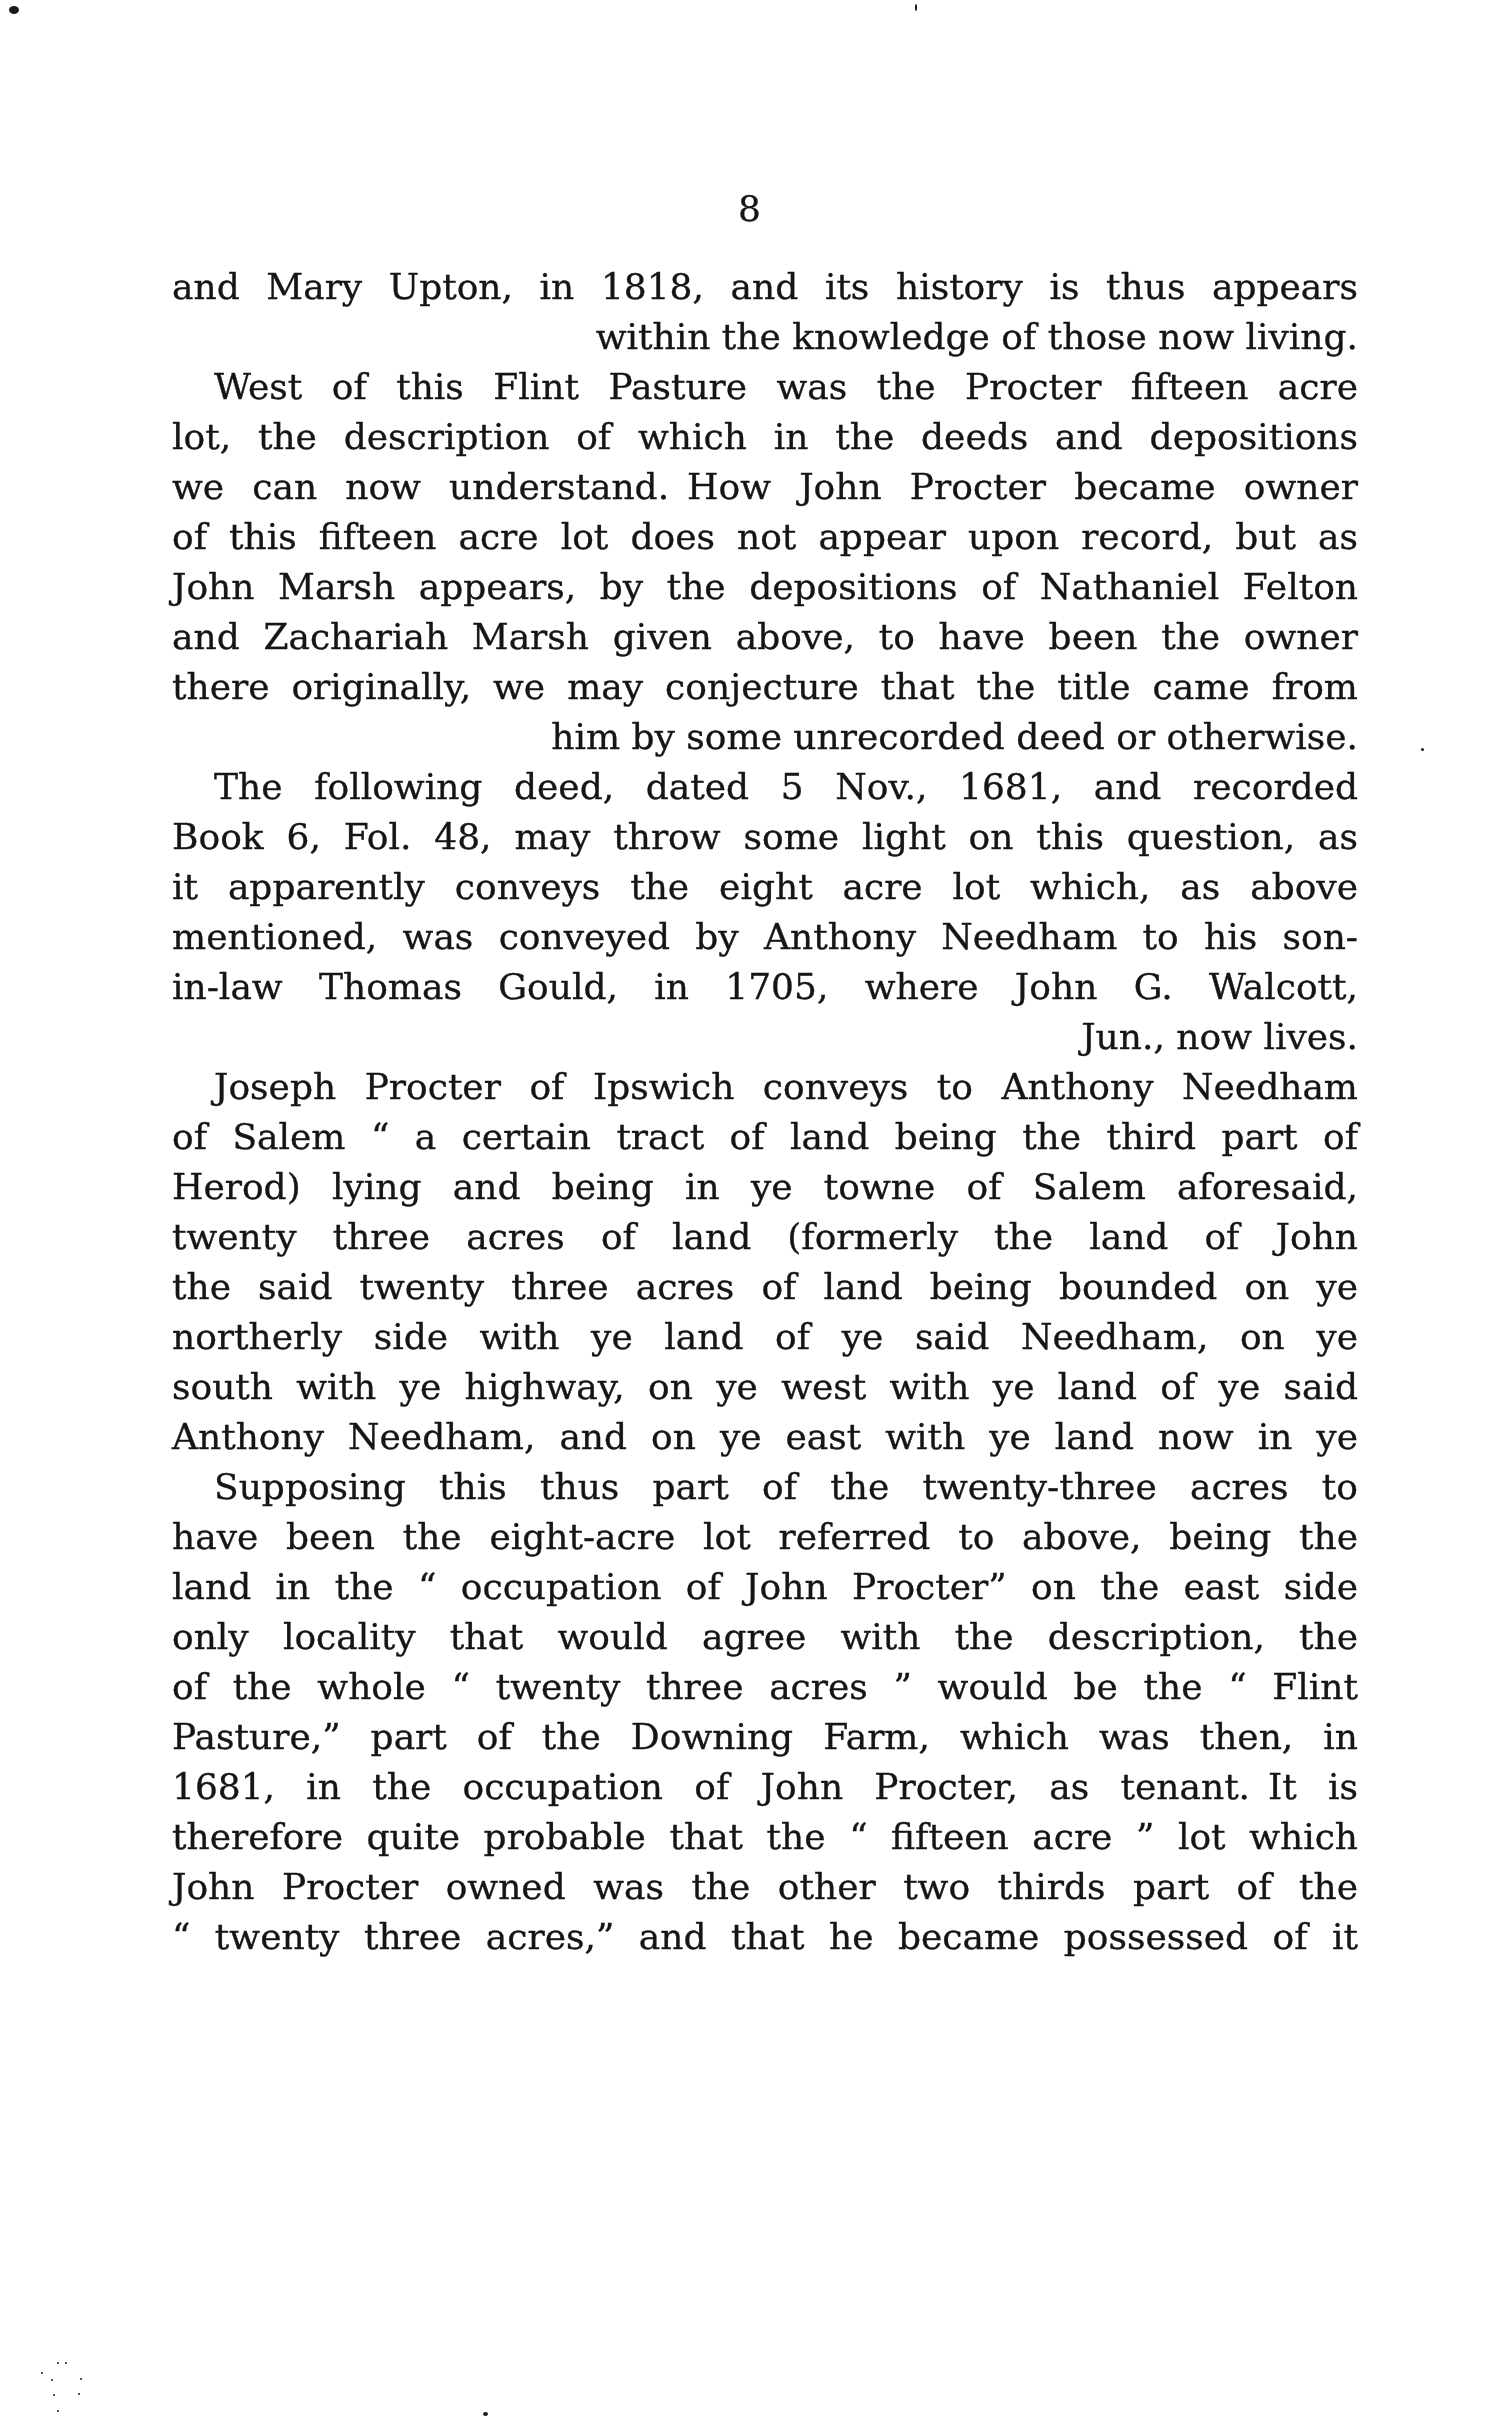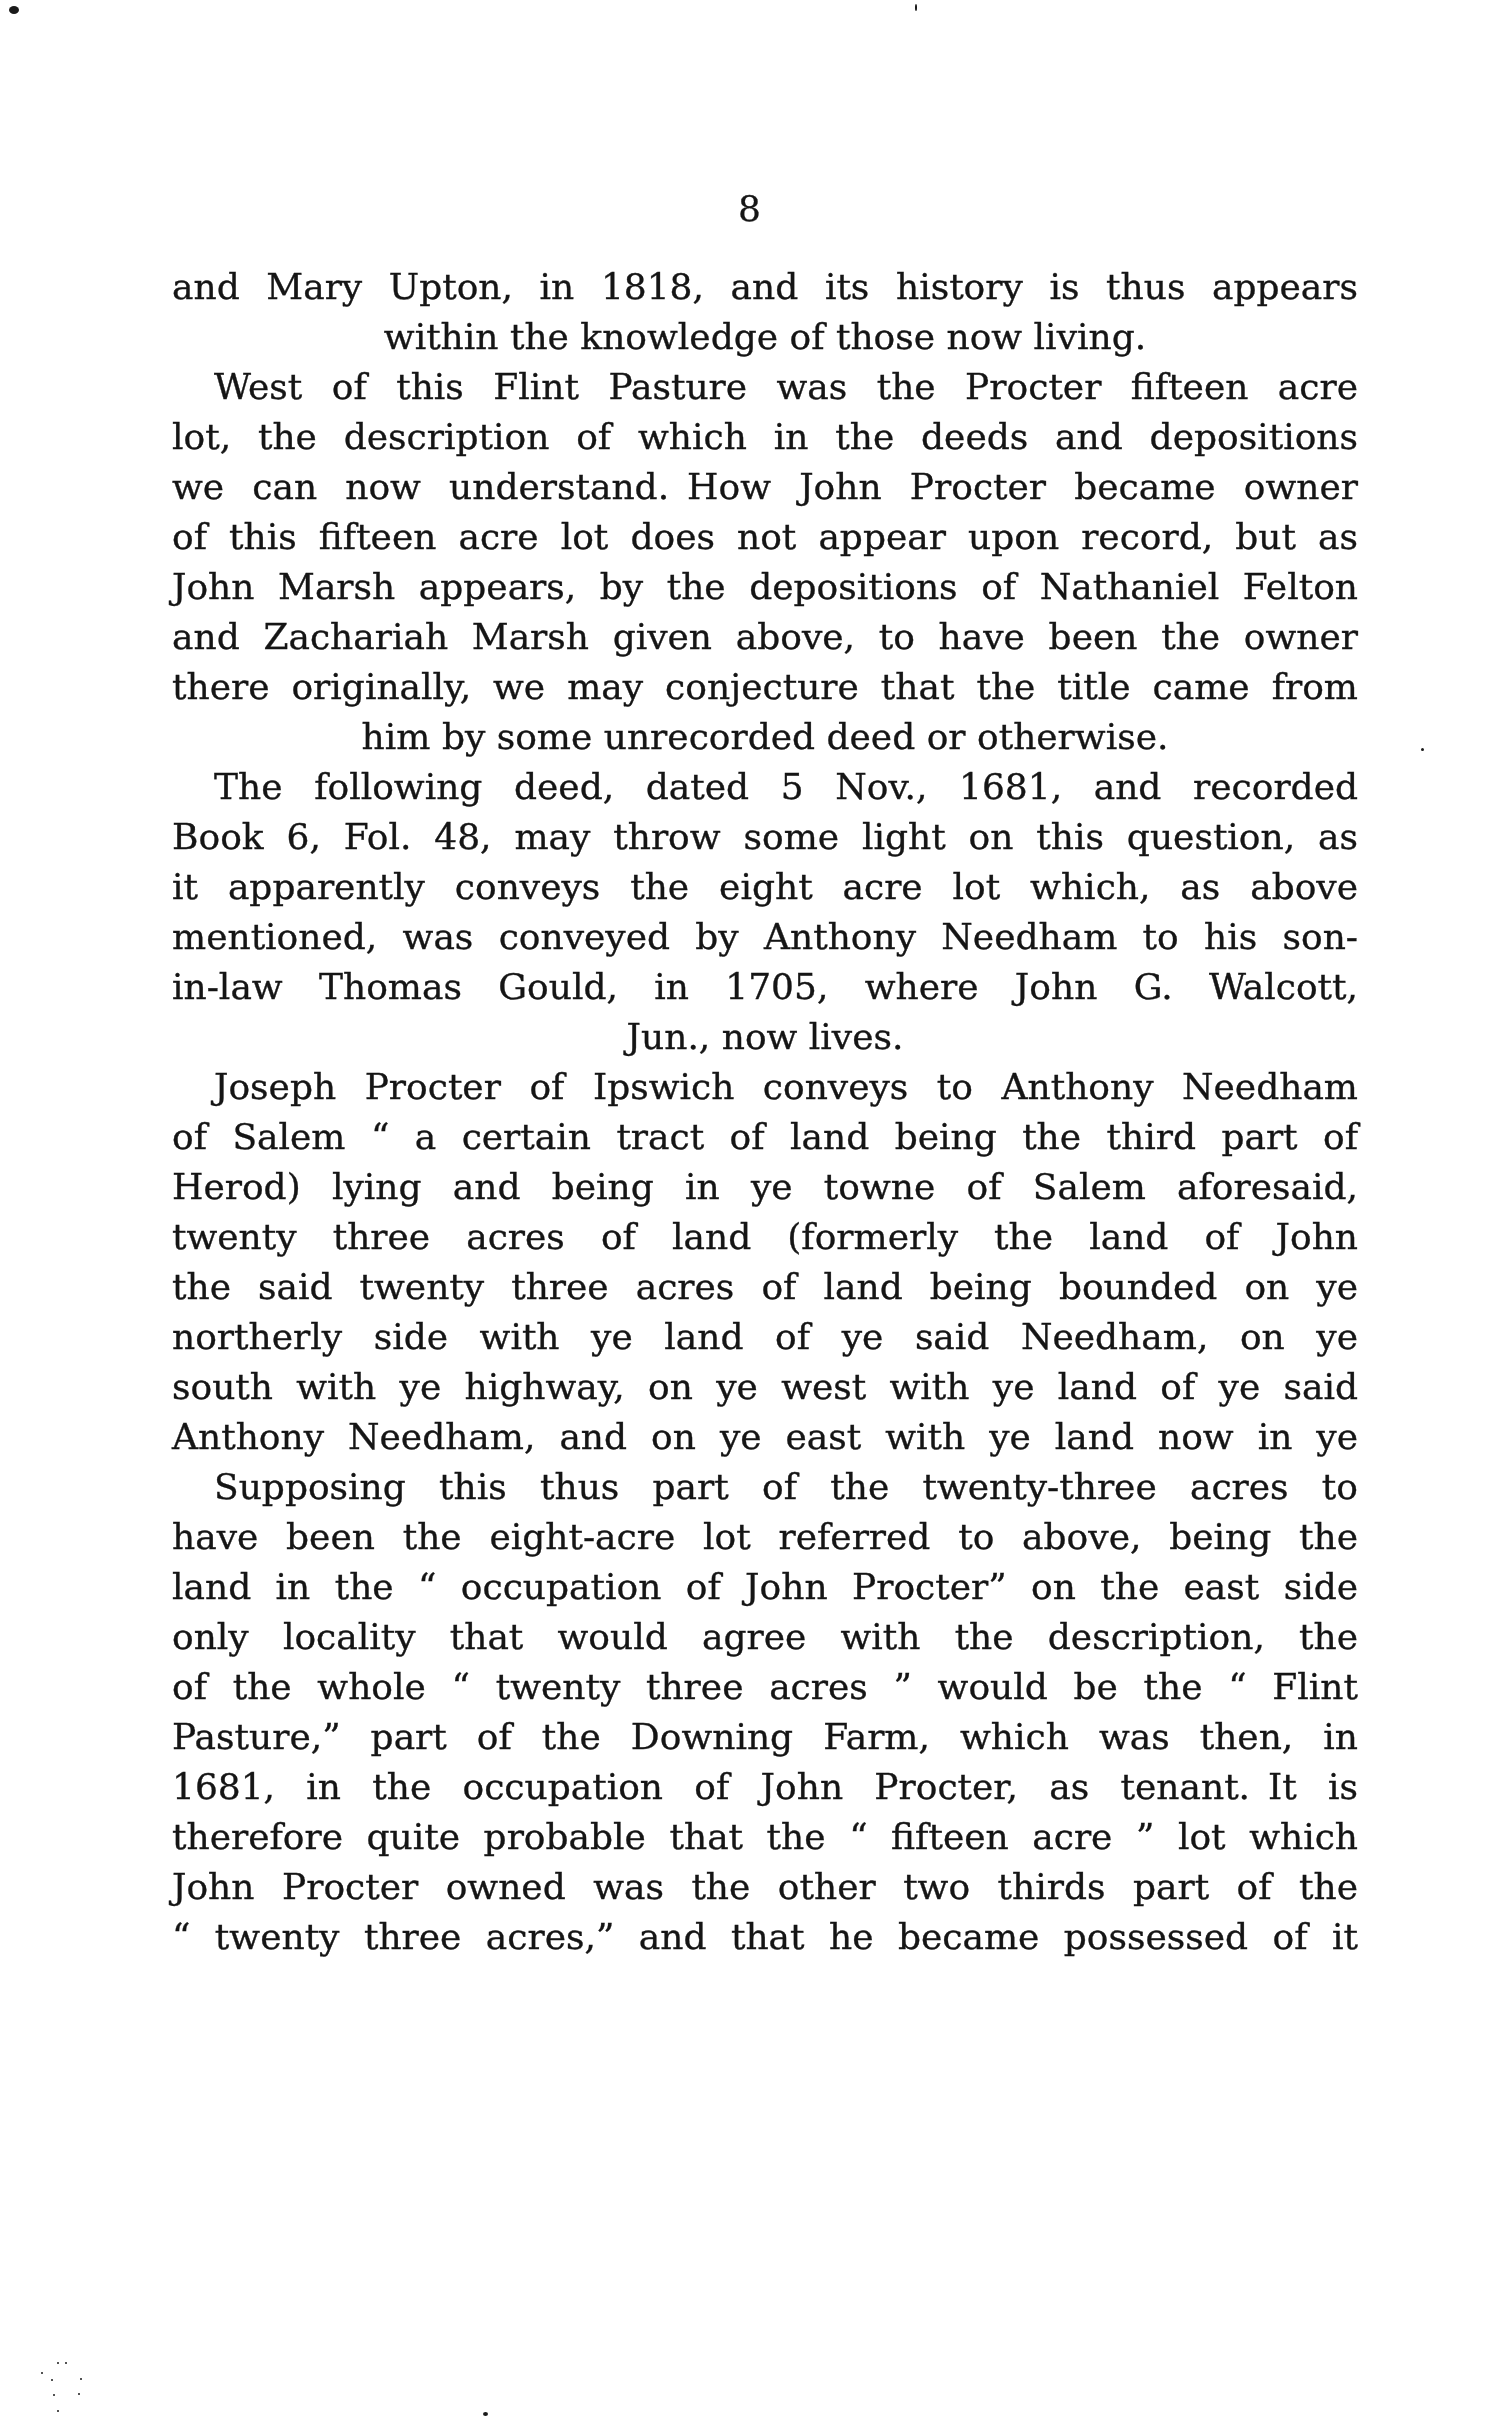--- a/index.html
+++ b/index.html
@@ -31,21 +31,21 @@
     position: absolute;
     left: 172px;
     top: 262px;
     width: 1186px;
     font-size: 36px;
     -webkit-text-stroke: 0.35px #151515;
   }
   .line {
     height: 50px;
     line-height: 50px;
-    text-align: center;
+    text-align: right;
   }
   .line.j {
     text-align: justify;
     text-align-last: justify;
   }
   .line.ind {
     text-indent: 42px;
   }
   .speck {
     position: absolute;

